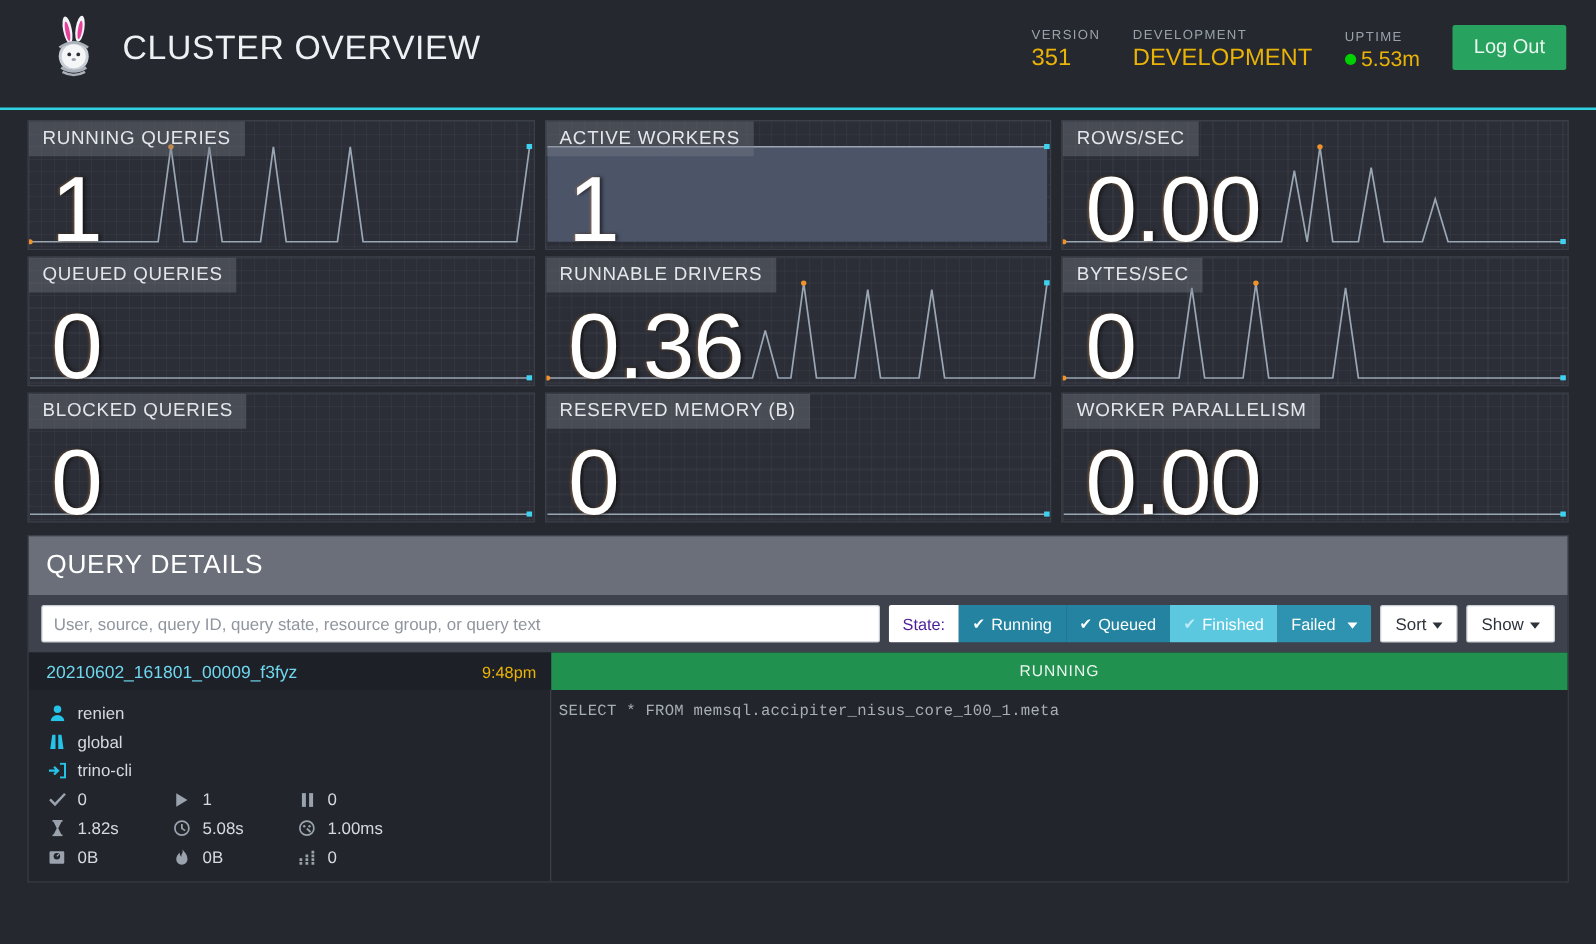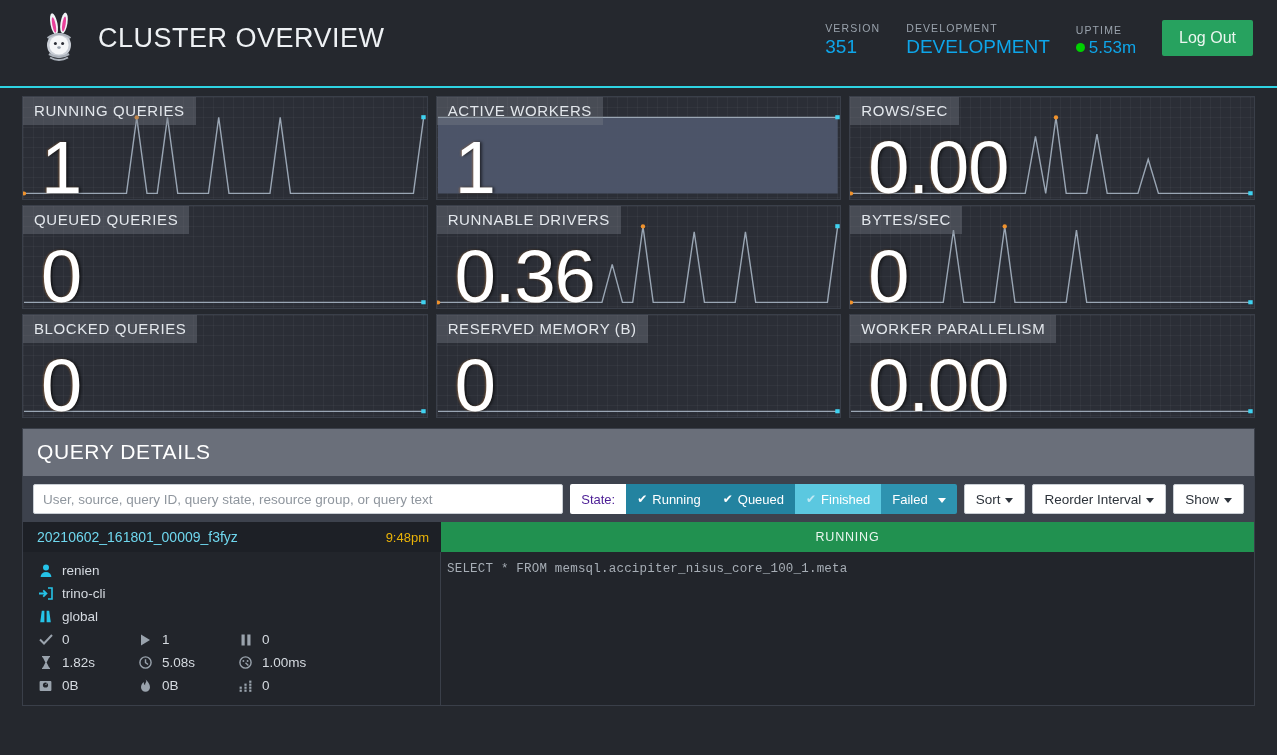--- a/index.html
+++ b/index.html
@@ -43,21 +43,21 @@
   .hstat { text-align: left; }
   .hstat .lbl {
     font-size: 10.5px;
     color: #9aa3ad;
     letter-spacing: 1.1px;
     margin-bottom: 3px;
     white-space: nowrap;
   }
   .hstat .val {
     font-size: 19px;
-    color: #0ea5e9;
+    color: #eab308;
     white-space: nowrap;
     line-height: 1.05;
   }
   .hstat .val.small { font-size: 17px; }
   .dot-live {
     display: inline-block;
     width: 9px; height: 9px;
     border-radius: 50%;
     background: #00d100;
     margin-right: 4px;
@@ -436,24 +436,20 @@
         <span>Failed</span>
         <span class="caret"></span>
       </button>
     </div>
 
     <button class="dd">
       <span>Sort</span>
       <span class="caret"></span>
     </button>
     <button class="dd">
-      <span>Reorder Interval</span>
-      <span class="caret"></span>
-    </button>
-    <button class="dd">
       <span>Show</span>
       <span class="caret"></span>
     </button>
   </div>
 
   <div class="q-head">
     <div class="q-id-box">
       <a class="q-id">20210602_161801_00009_f3fyz</a>
       <span class="q-time">9:48pm</span>
     </div>
@@ -466,39 +462,39 @@
         <span class="ic">
           <svg width="12" height="13" viewBox="0 0 12 13">
               <circle cx="6" cy="3.4" r="3" fill="currentColor"></circle>
               <path d="M0.6 13 a5.4 5 0 0 1 10.8 0z" fill="currentColor"></path>
             </svg>
         </span>
         <span>renien</span>
       </div>
       <div class="mline">
         <span class="ic">
-          <svg width="14" height="13" viewBox="0 0 14 13">
-              <path d="M0 6.5 h7 M4.2 3.4 L7.4 6.5 L4.2 9.6" stroke="currentColor" stroke-width="1.8" fill="none"></path>
-              <path d="M9 1 h4 v11 h-4" stroke="currentColor" stroke-width="1.6" fill="none"></path>
-            </svg>
-        </span>
-        <span>trino-cli</span>
-      </div>
-      <div class="mline">
-        <span class="ic">
           <svg width="13" height="13" viewBox="0 0 13 13">
               <path d="M2.8 0.8 h2.6 v11.4 h-4.2z" fill="currentColor"></path>
               <path d="M10.2 0.8 h-2.6 v11.4 h4.2z" fill="currentColor"></path>
               <rect x="6.1" y="1.6" width="0.9" height="2.4" fill="#22252b"></rect>
               <rect x="6.1" y="5.4" width="0.9" height="2.4" fill="#22252b"></rect>
               <rect x="6.1" y="9.2" width="0.9" height="2.4" fill="#22252b"></rect>
             </svg>
         </span>
         <span>global</span>
       </div>
+      <div class="mline">
+        <span class="ic">
+          <svg width="14" height="13" viewBox="0 0 14 13">
+              <path d="M0 6.5 h7 M4.2 3.4 L7.4 6.5 L4.2 9.6" stroke="currentColor" stroke-width="1.8" fill="none"></path>
+              <path d="M9 1 h4 v11 h-4" stroke="currentColor" stroke-width="1.6" fill="none"></path>
+            </svg>
+        </span>
+        <span>trino-cli</span>
+      </div>
 
       <div class="mrow3">
         <div class="mcell">
           <span class="ic">
             <svg width="14" height="11" viewBox="0 0 14 11">
                 <path d="M1 5.5 L5 9.5 L13 1" stroke="currentColor" stroke-width="2" fill="none"></path>
               </svg>
           </span>
           <span>0</span>
         </div>

